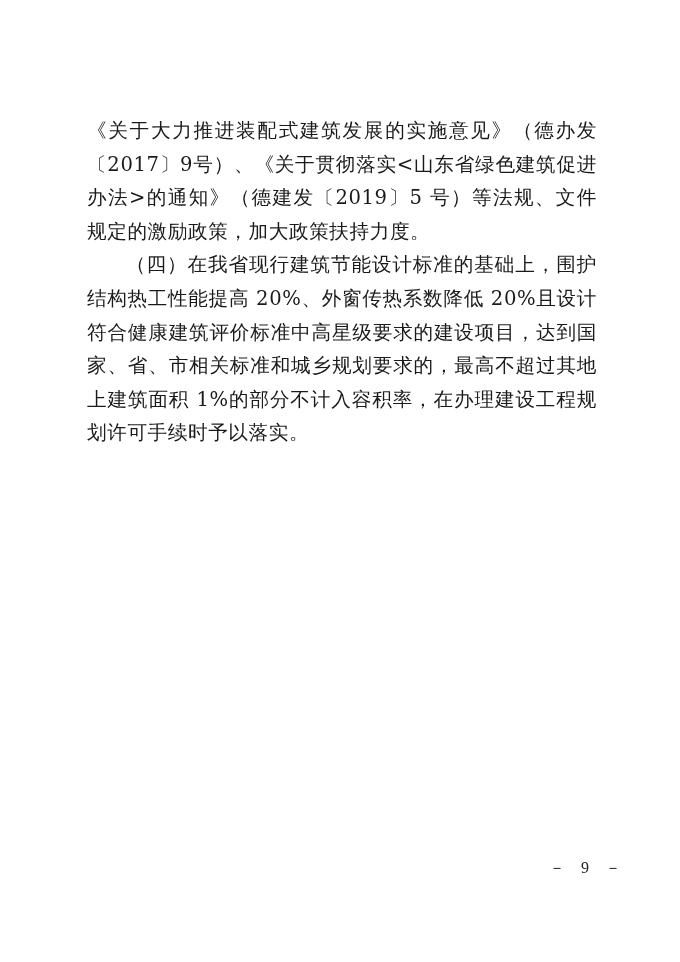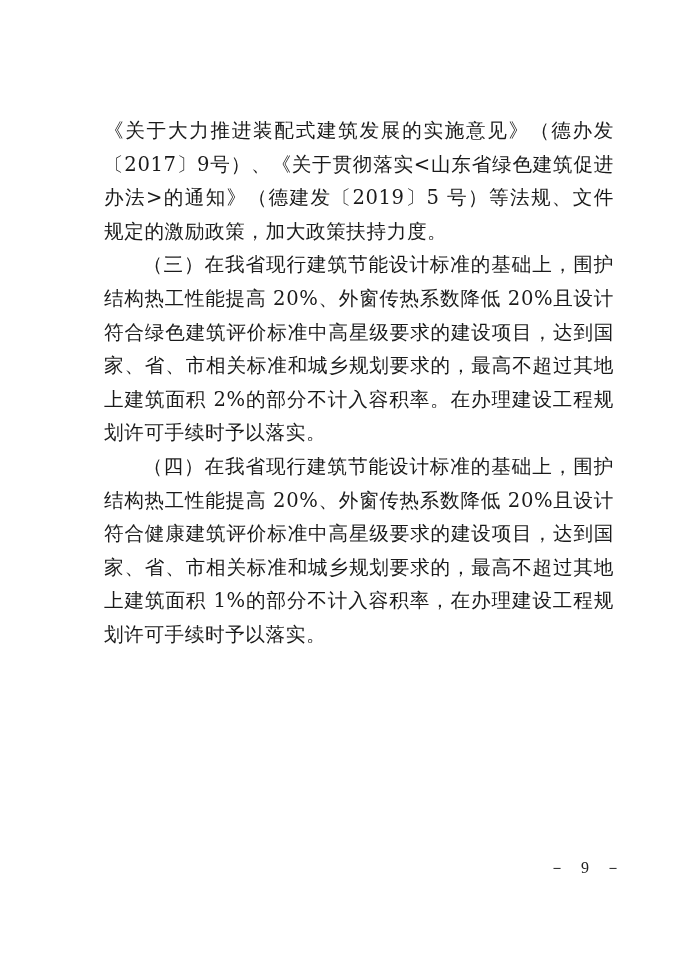--- a/index.html
+++ b/index.html
@@ -2,35 +2,34 @@
 <html><head>
 <meta charset="utf-8">
 <style>
   html, body { margin: 0; padding: 0; }
   body {
     width: 680px; height: 962px; background: #ffffff; position: relative; overflow: hidden;
     font-family: "DejaVu Serif", "Liberation Serif", serif;
     color: #1a1a1a;
   }
   .page-body {
-    position: absolute; left: 104px; top: 114px; width: 510px;
+    position: absolute; left: 87px; top: 114px; width: 510px;
   }
   .para {
     margin: 0; font-size: 19.6px; line-height: 33.6px;
     text-align: justify; text-justify: inter-character;
     letter-spacing: 0.6px;
   }
   .para.indent { text-indent: 39px; }
   .page-number {
     position: absolute; left: 549px; top: 858px; font-size: 16px; color: #222;
     font-family: "Liberation Serif", serif; letter-spacing: 6px;
   }
 </style>
 </head>
 <body>
 
 <div class="page-body">
   <p class="para">《关于大力推进装配式建筑发展的实施意见》（德办发〔2017〕9号）、《关于贯彻落实&lt;山东省绿色建筑促进办法&gt;的通知》（德建发〔2019〕5 号）等法规、文件规定的激励政策，加大政策扶持力度。</p>
-  <p class="para indent">（三）在我省现行建筑节能设计标准的基础上，围护结构热工性能提高 20%、外窗传热系数降低 20%且设计符合绿色建筑评价标准中高星级要求的建设项目，达到国家、省、市相关标准和城乡规划要求的，最高不超过其地上建筑面积 2%的部分不计入容积率。在办理建设工程规划许可手续时予以落实。</p>
   <p class="para indent">（四）在我省现行建筑节能设计标准的基础上，围护结构热工性能提高 20%、外窗传热系数降低 20%且设计符合健康建筑评价标准中高星级要求的建设项目，达到国家、省、市相关标准和城乡规划要求的，最高不超过其地上建筑面积 1%的部分不计入容积率，在办理建设工程规划许可手续时予以落实。</p>
 </div>
 
 <div class="page-number">－ 9 －</div>
 
 </body></html>

